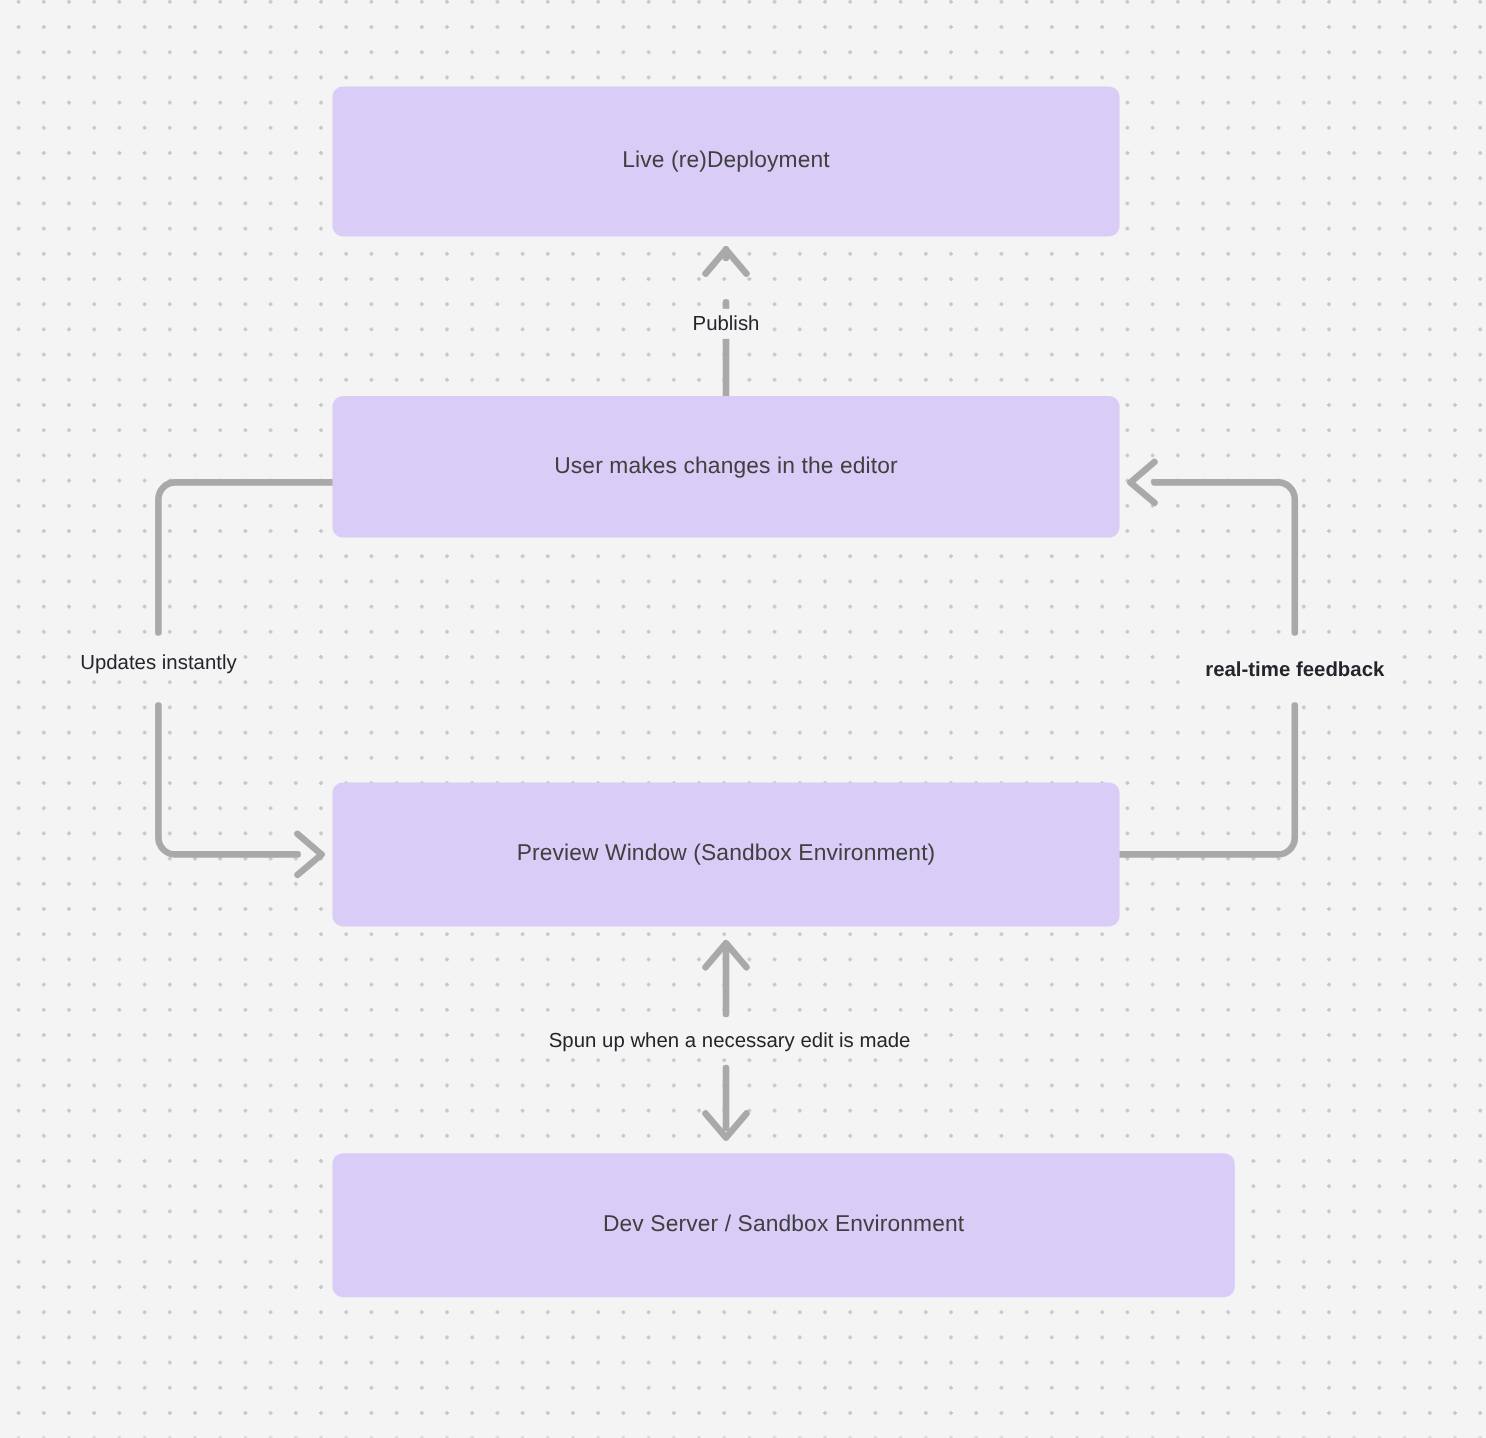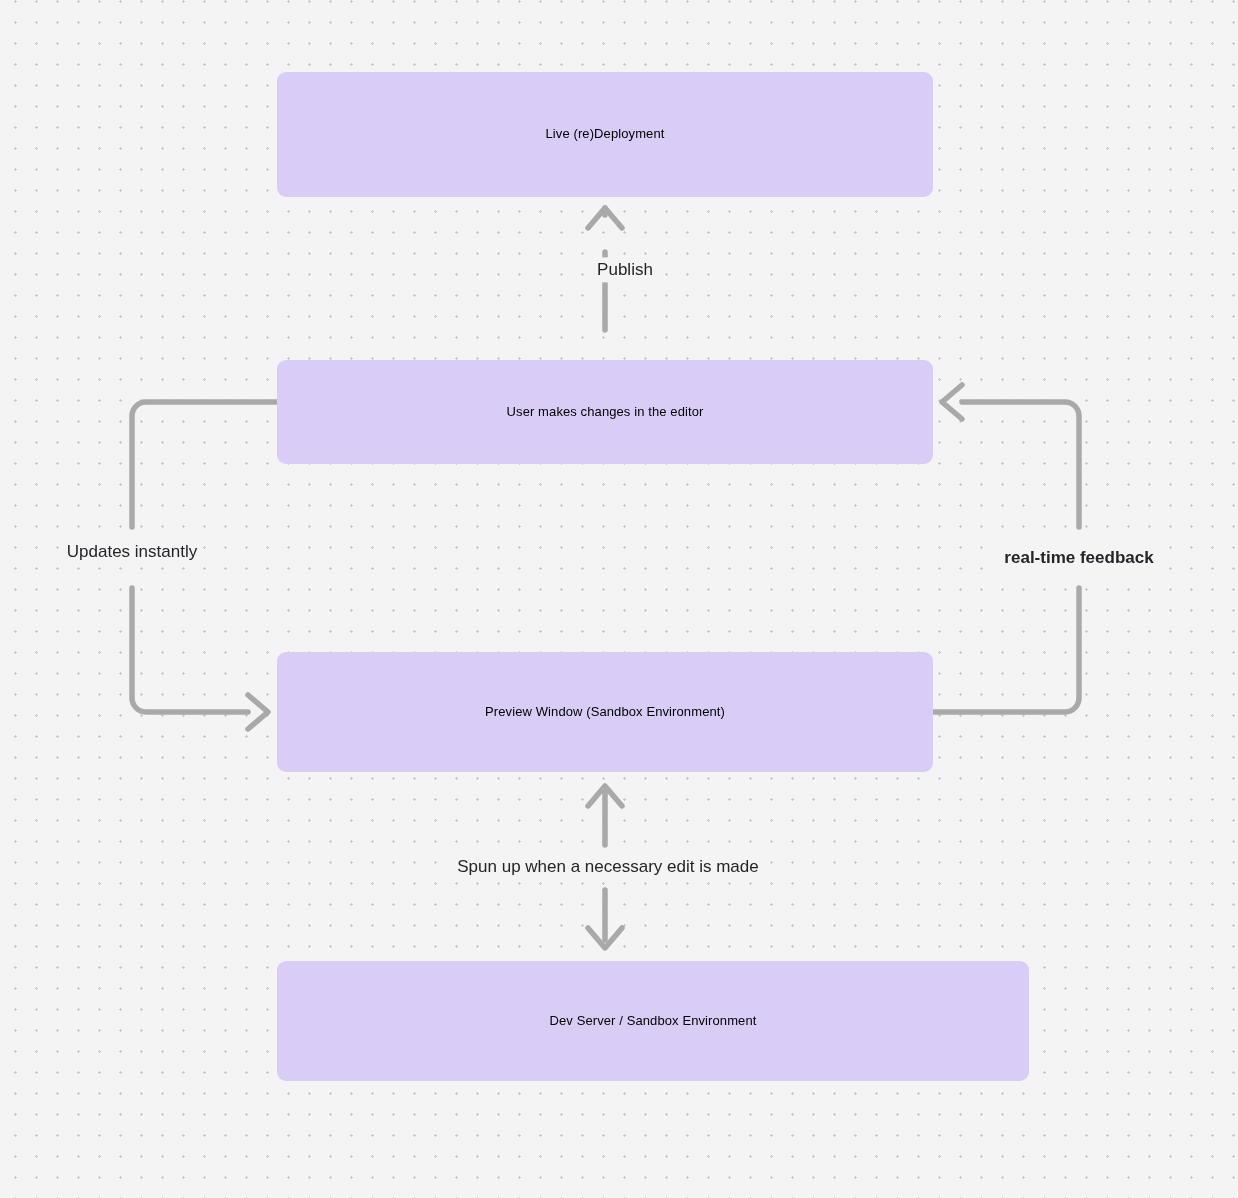--- a/index.html
+++ b/index.html
@@ -36,22 +36,22 @@
   .node {
     position: absolute;
     background: #d9cdf7;
     border-radius: 9px;
     display: flex;
     align-items: center;
     justify-content: center;
     box-sizing: border-box;
   }
   .node-label {
-    font-size: 13px;
-    color: #000000;
+    font-size: 19px;
+    color: #404040;
     letter-spacing: 0.1px;
     text-align: center;
     line-height: 1.3;
     white-space: nowrap;
   }
 
   .edge-label {
     position: absolute;
     font-size: 17px;
     color: #24242b;
@@ -95,31 +95,31 @@
       <polyline points="588,928 605,948 622,928"></polyline>
     </g>
 
   </g>
 </svg>
 
 <div class="node" style="left:277px; top:72px; width:656px; height:125px;">
   <span class="node-label">Live (re)Deployment</span>
 </div>
 
-<div class="node" style="left:277px; top:360px; width:656px; height:104px;">
+<div class="node" style="left:277px; top:330px; width:656px; height:118px;">
   <span class="node-label">User makes changes in the editor</span>
 </div>
 
 <div class="node" style="left:277px; top:652px; width:656px; height:120px;align-items:center;">
   <span class="node-label">Preview Window (Sandbox Environment)</span>
 </div>
 
 <div class="node" style="left:277px; top:961px; width:752px; height:120px;">
   <span class="node-label">Dev Server / Sandbox Environment</span>
 </div>
 
-<div class="edge-label" style="left:605px; top:270px;margin-left:20px;">Publish</div>
+<div class="edge-label" style="left:605px; top:270px;">Publish</div>
 
 <div class="edge-label" style="left:132px; top:552px;text-align:right;">Updates instantly</div>
 
 <div class="edge-label" style="left:1079px; top:558px;font-weight:bold;">real-time feedback</div>
 
 <div class="edge-label" style="left:608px; top:867px;">Spun up when a necessary edit is made</div>
 
 </body></html>

